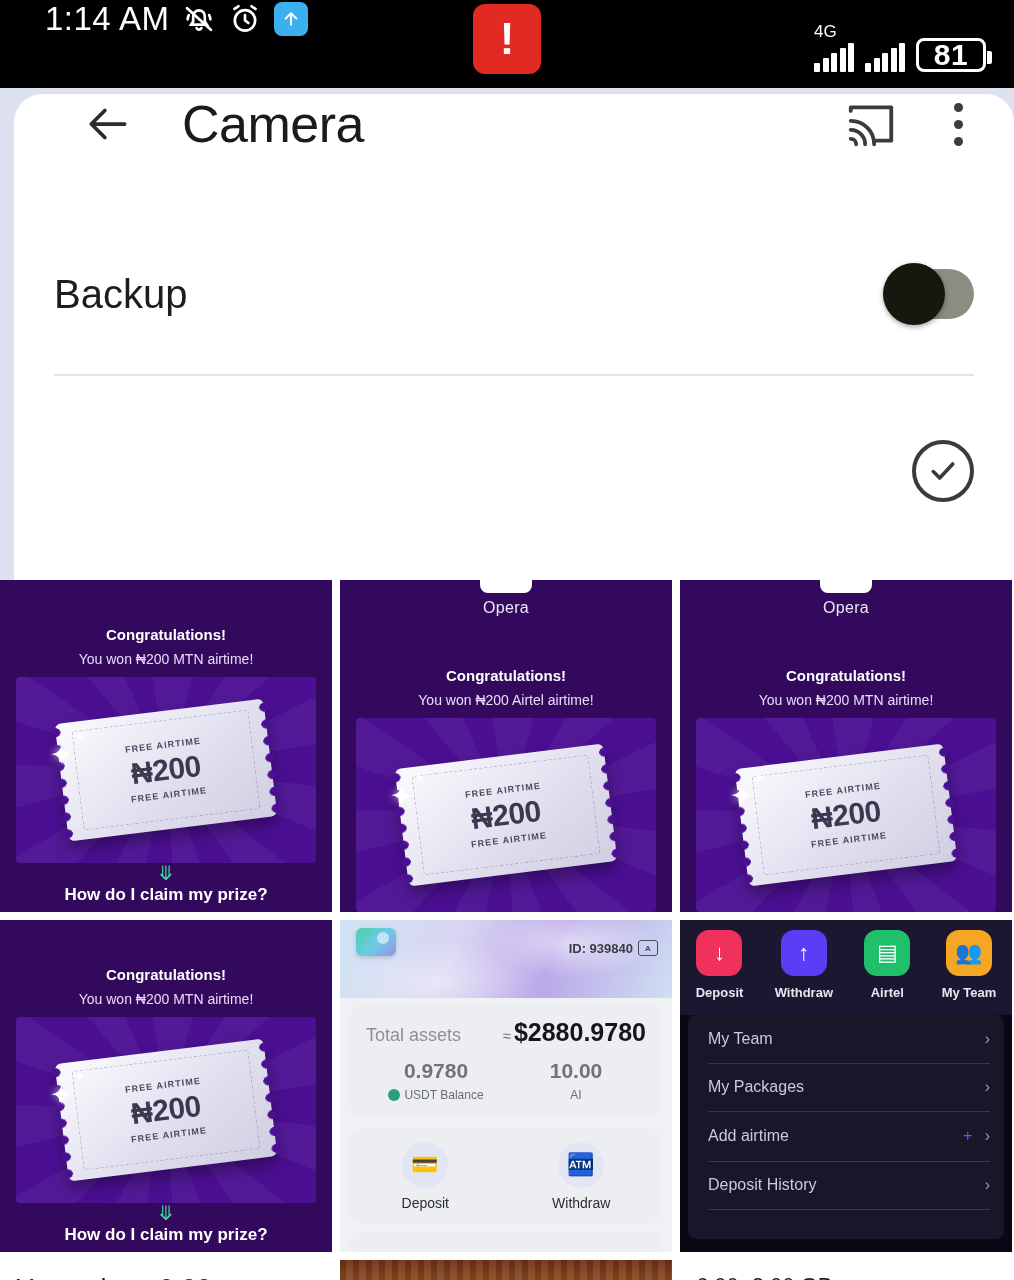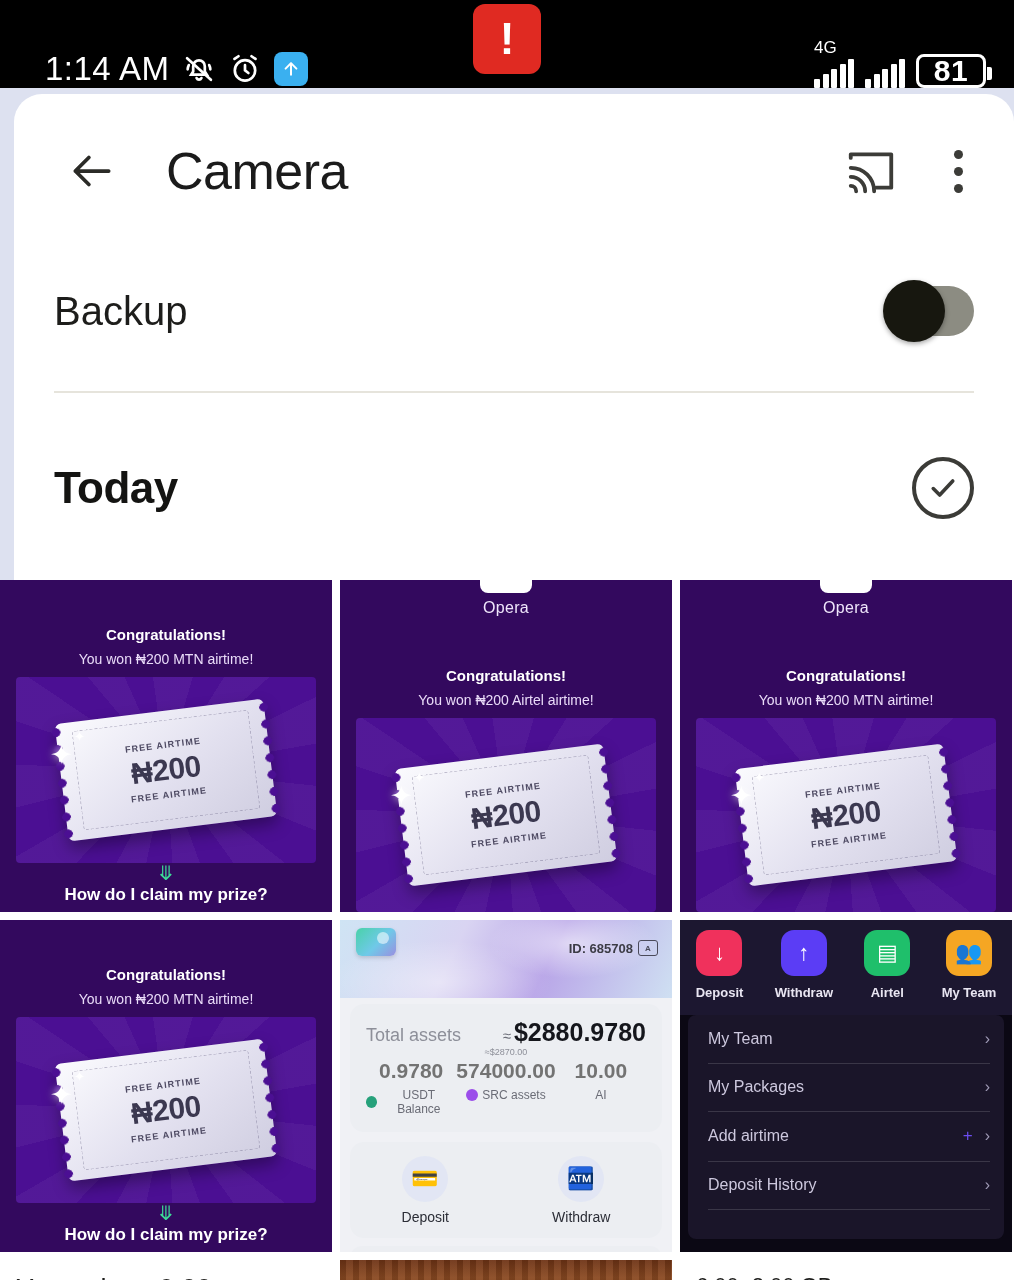--- a/index.html
+++ b/index.html
@@ -8,21 +8,21 @@
     font-family:"Liberation Sans", sans-serif;
     background:#000;
     overflow:hidden;
     position:relative;
   }
 
   
   .statusbar {
     position:absolute; top:0; left:0; width:1014px; height:88px;
     background:#000; color:#fff;
-    display:flex; align-items:flex-end;
+    display:flex; align-items:flex-start;flex-direction:column;
   }
   .sb-left { display:flex; align-items:center; gap:12px; padding-left:45px; }
   .sb-time { font-size:33px; letter-spacing:0.5px; font-weight:400; }
   .sb-icon { display:inline-flex; align-items:center; justify-content:center; }
   .sb-upload {
     width:34px; height:34px; background:#3ab0f0; border-radius:8px;
     display:flex; align-items:center; justify-content:center;
   }
   .sb-notch {
     position:absolute; left:50%; transform:translateX(-50%); top:4px;
@@ -59,23 +59,22 @@
     position:absolute; top:88px; left:0; width:1014px; height:1192px;
     background:#dde1f0;
   }
   .app-card {
     position:absolute; top:6px; left:14px; width:1000px; height:1186px;
     background:#fff; border-radius:28px 28px 0 0; overflow:hidden;
   }
 
   
   .appbar {
-    height:120px; display:flex; align-items:center;
-    padding:0 36px 0 48px;
-    margin-top:17px;
+    height:120px; display:flex; align-items:flex-start;
+    padding:0 36px 0 64px;
   }
   .back-arrow { width:60px; height:60px; display:flex; align-items:center; justify-content:center; cursor:pointer; }
   .appbar-title {
     font-size:52px; color:#1b1b1b; font-weight:400;
     margin-left:44px; letter-spacing:-0.5px;
   }
   .appbar-actions { margin-left:auto; display:flex; align-items:center; gap:38px; }
   .cast-icon { width:58px; height:58px; display:flex; align-items:center; justify-content:center; cursor:pointer; }
   .kebab { width:40px; height:60px; display:flex; flex-direction:column;
            align-items:center; justify-content:center; gap:8px; cursor:pointer; }
@@ -366,21 +365,20 @@
 
     <div class="backup-row">
       <span class="backup-label">Backup</span>
       <span class="toggle">
           <span class="knob"></span>
         </span>
     </div>
     <div class="divider"></div>
 
     <div class="today-row">
-      <span class="today-label">Today</span>
       <span class="check-circle">
         <svg width="36" height="36" viewBox="0 0 24 24" fill="none" stroke="#3b3b37" stroke-width="2.4" stroke-linecap="round" stroke-linejoin="round">
           <path d="M5.5 12.4l4.3 4.3 8.7-9.4"></path>
         </svg>
       </span>
     </div>
 
   </div>
 </div>
 
@@ -474,46 +472,38 @@
           <span class="claim-text">How do I claim my prize?</span>
         </div>
       </div>
     </div>
 
     <div class="thumb">
       <div class="wallet">
         <div class="wallet-hero">
           <span class="w-avatar"></span>
           <span class="w-id">
-            <span>ID: 685708</span>
+            <span>ID: 939840</span>
             <span class="w-idbadge">A</span>
           </span>
         </div>
 
         <div class="w-card">
           <div class="w-total">
             <span class="w-total-label">Total assets</span>
             <span class="w-total-val">
               <small>≈</small><span>$2880.9780</span>
             </span>
           </div>
           <div class="w-stats">
             <div class="w-stat">
               <span class="w-num">0.9780</span>
               <span class="w-cap">
                   <i class="dot-g"></i>
                   <span>USDT Balance</span>
-                </span>
-            </div>
-            <div class="w-stat">
-              <span class="w-approx">≈$2870.00</span>
-              <span class="w-num">574000.00</span>
-              <span class="w-cap">
-                  <i class="dot-p"></i>
-                  <span>SRC assets</span>
                 </span>
             </div>
             <div class="w-stat">
               <span class="w-num">10.00</span>
               <span class="w-cap">
                   <span>AI</span>
                 </span>
             </div>
           </div>
         </div>

